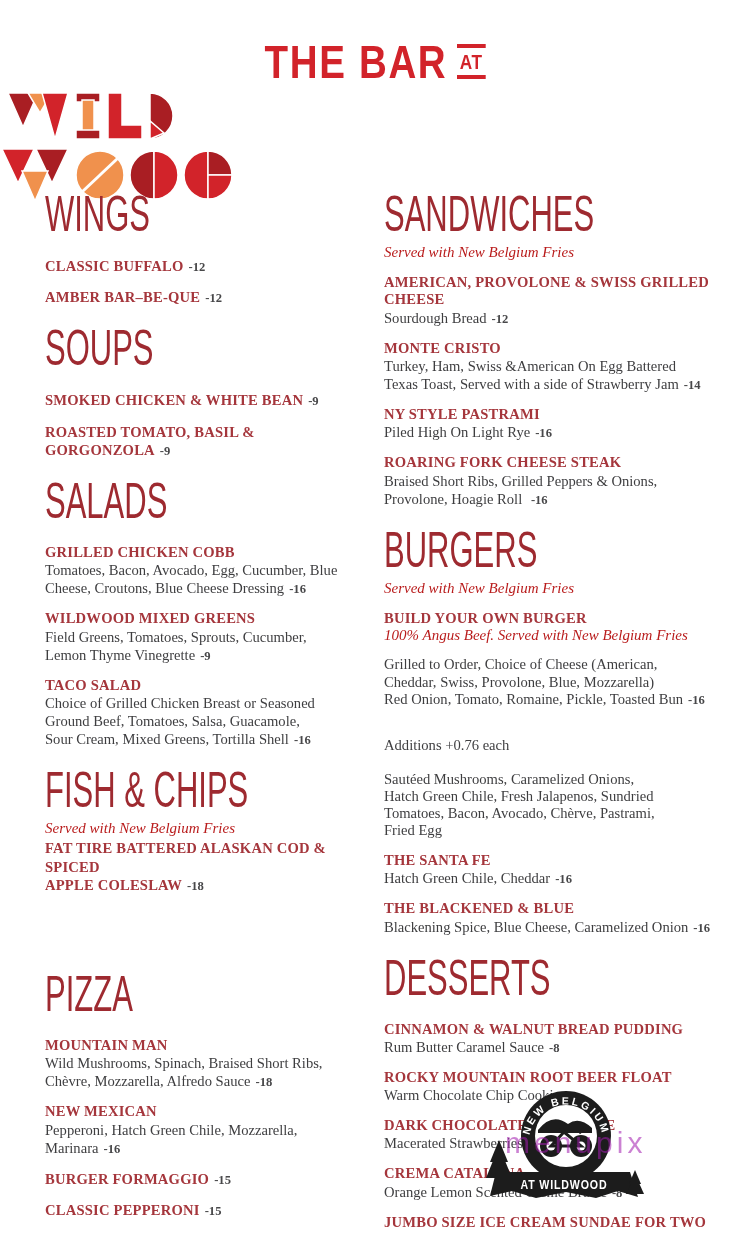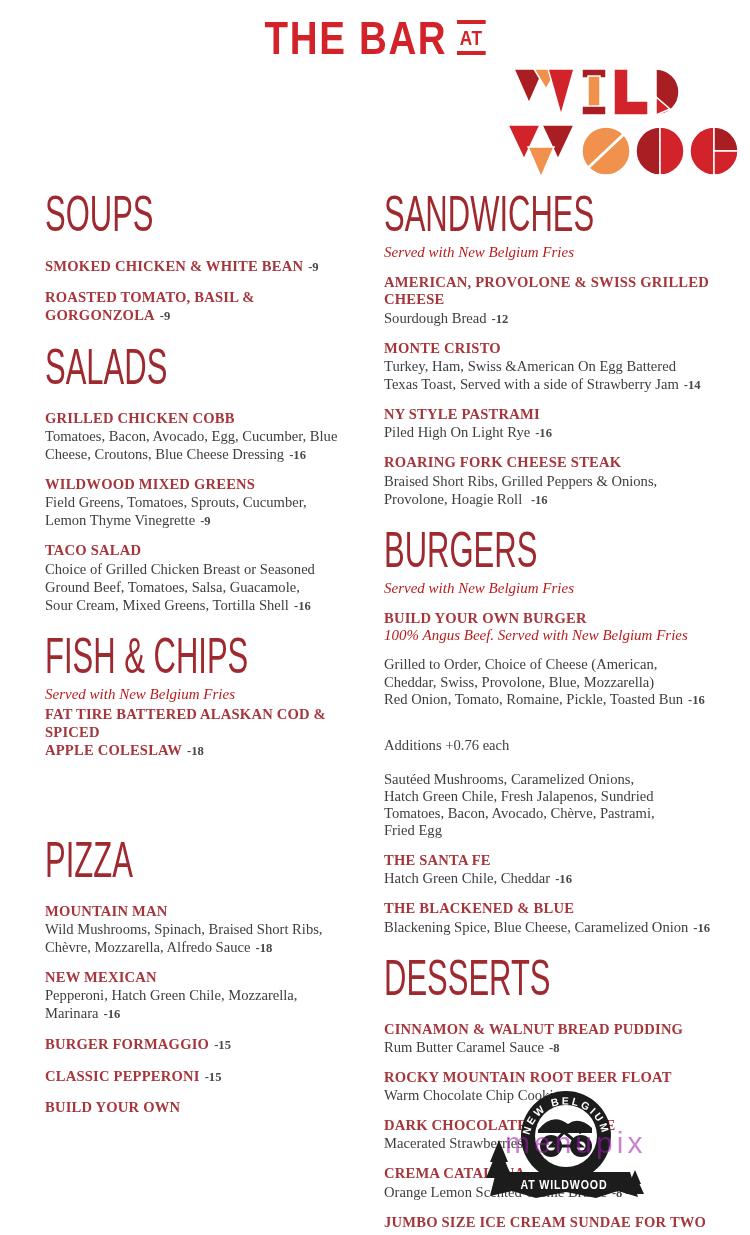--- a/index.html
+++ b/index.html
@@ -1,21 +1,21 @@
 <!DOCTYPE html>
 <html><head>
 <meta charset="utf-8">
 <style>
   html,body{margin:0;padding:0;background:#ffffff;}
   .page{position:relative;width:750px;height:1235px;background:#fff;overflow:hidden;
         font-family:"Liberation Serif", serif;color:#3e3e40;}
   .sr-only{position:absolute;width:1px;height:1px;overflow:hidden;clip:rect(0 0 0 0);white-space:nowrap;}
 
   
-  .logo-wrap{position:absolute;left:0;top:14px;width:100%;text-align:right;}
+  .logo-wrap{position:absolute;left:0;top:38px;width:100%;text-align:left;}
   .logo-text{display:flex;justify-content:center;align-items:center;gap:12px;
              transform:scaleX(.82);font-family:"Liberation Sans",sans-serif;font-weight:bold;}
   .logo-main{font-size:47px;letter-spacing:2px;color:#d2232a;line-height:1;}
   .logo-at{display:inline-block;border-top:4px solid #d2232a;border-bottom:4px solid #d2232a;
            padding:3px 3px;font-size:21px;letter-spacing:1px;color:#d2232a;line-height:1;}
   .logo-glyphs{margin-top:6px;}
 
   
   .col{position:absolute;top:194px;}
   .col-left{left:45px;width:324px;}
@@ -78,20 +78,29 @@
           <path d="M208,60 A24,24 0 0 0 208,108 Z" fill="#d2232a"></path>
           <path d="M208,60 A24,24 0 0 1 232,84 L208,84 Z" fill="#a91e23"></path>
           <path d="M232,84 A24,24 0 0 1 208,108 L208,84 Z" fill="#d2232a"></path>
         </g>
       </svg>
     </div>
   </div>
 
   <div class="col col-left">
 
+    <div class="section">
+      <h2 class="sec-title">WINGS</h2>
+      <div class="item">
+        <span class="item-name">CLASSIC BUFFALO</span><span class="price">-12</span>
+      </div>
+      <div class="item">
+        <span class="item-name">AMBER BAR–BE-QUE</span><span class="price">-12</span>
+      </div>
+    </div>
 
     <div class="section">
       <h2 class="sec-title">SOUPS</h2>
       <div class="item">
         <span class="item-name">SMOKED CHICKEN &amp; WHITE BEAN</span><span class="price">-9</span>
       </div>
       <div class="item">
         <span class="item-name">ROASTED TOMATO, BASIL &amp; GORGONZOLA</span><span class="price">-9</span>
       </div>
     </div>

